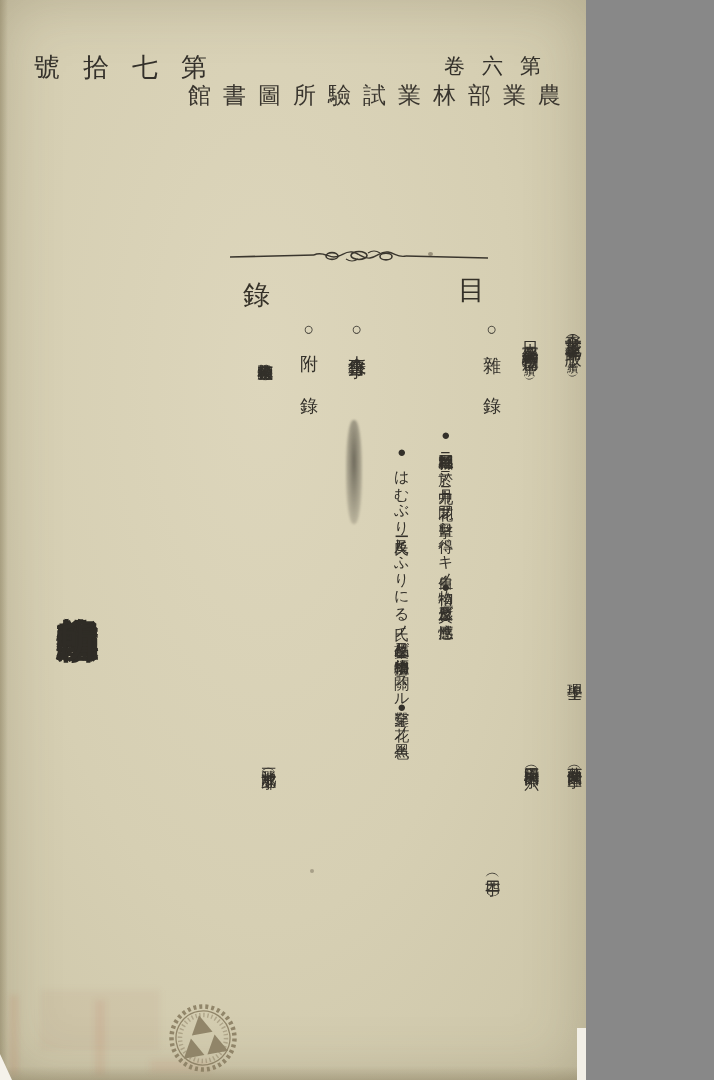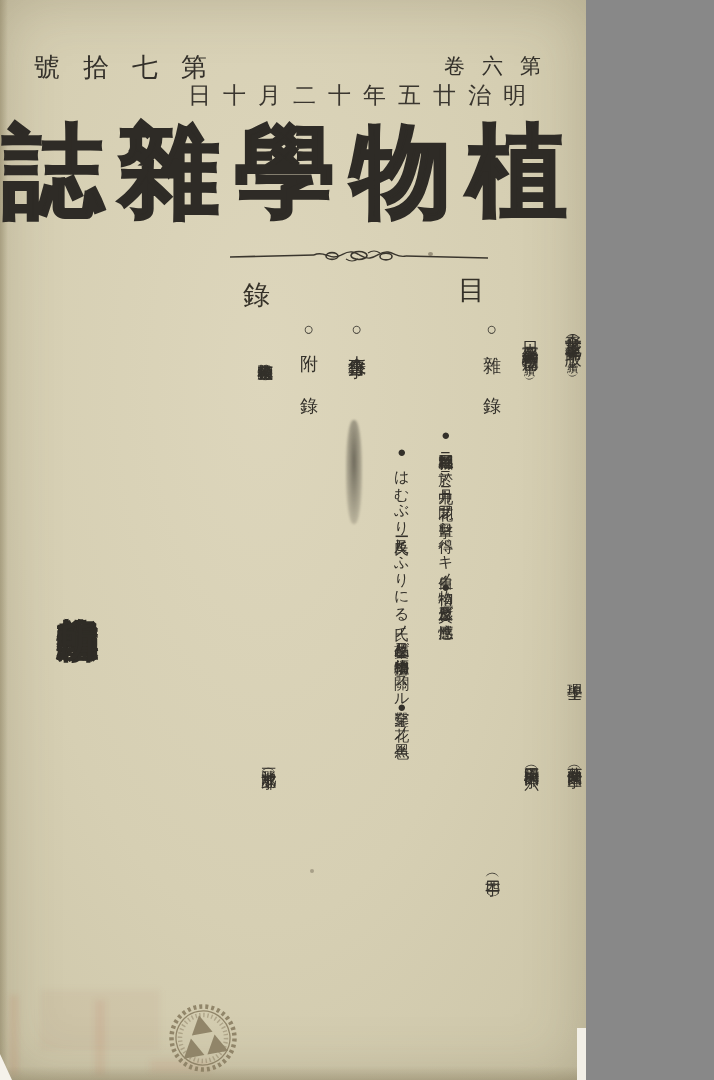--- a/index.html
+++ b/index.html
@@ -63,22 +63,21 @@
   <div class="edge-bottom"></div>
   <div class="ghost g1"></div>
   <div class="ghost g2"></div>
   <div class="ghost g3"></div>
   <div class="ghost g4"></div>
   <div class="speck1"></div>
   <div class="speck2"></div>
 
   <div class="rtl issue">第七拾號</div>
   <div class="rtl volume">第六卷</div>
-  <div class="rtl dateline">明治廿五年十二月十日</div>
-  <div class="rtl bigtitle">植物學雜誌</div>
+  <div class="rtl dateline">農業部林業試驗所圖書館</div>
 
   <svg class="divider" width="262" height="22" viewBox="0 0 262 22">
     <g stroke="#3a362e" fill="none" stroke-width="1.6">
       <line x1="2" y1="11" x2="86" y2="9"></line>
       <line x1="178" y1="10" x2="260" y2="12"></line>
       <path d="M86,9 c8,-4 14,2 20,2 c8,0 10,-6 18,-5 c8,1 10,7 18,6 c8,-1 10,-7 18,-6 c7,1 10,6 18,4" stroke-width="1.4"></path>
       <ellipse cx="104" cy="10" rx="6" ry="3.4"></ellipse>
       <ellipse cx="131" cy="9.5" rx="8" ry="4"></ellipse>
       <ellipse cx="158" cy="10.5" rx="6" ry="3.4"></ellipse>
       <path d="M118,13 q6,4 12,0 M140,7 q6,-4 12,0" stroke-width="1.1"></path>

